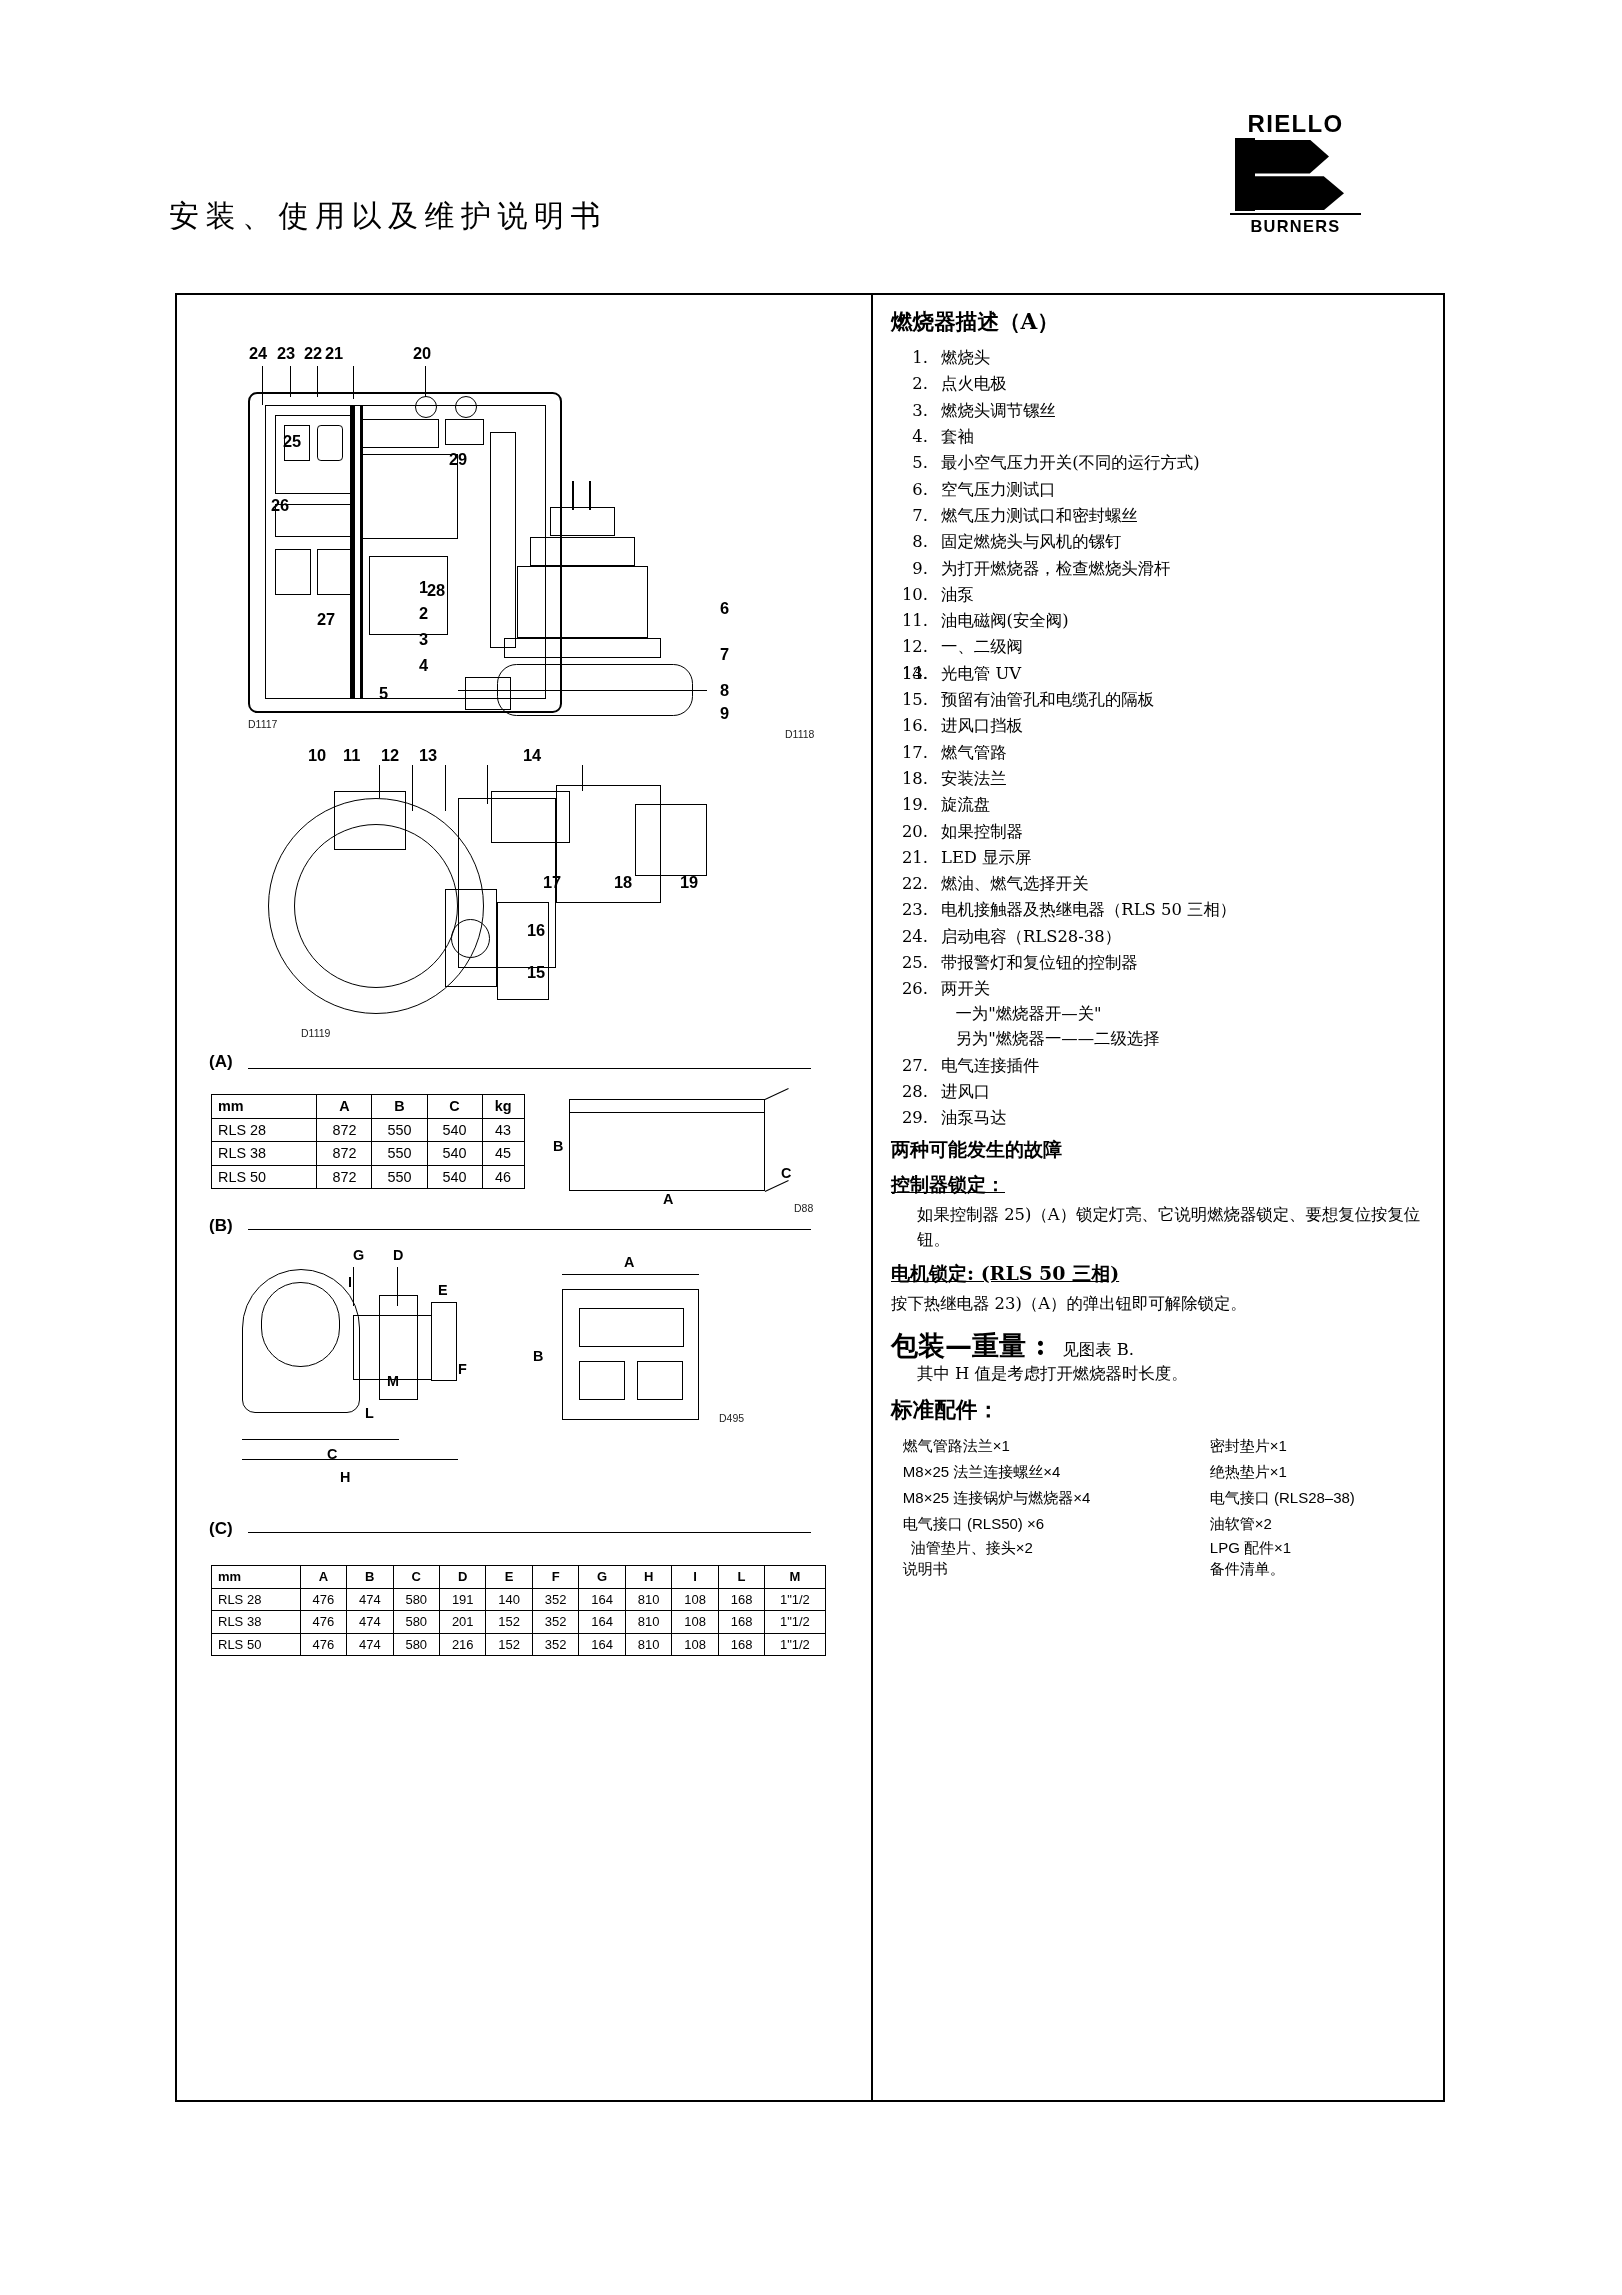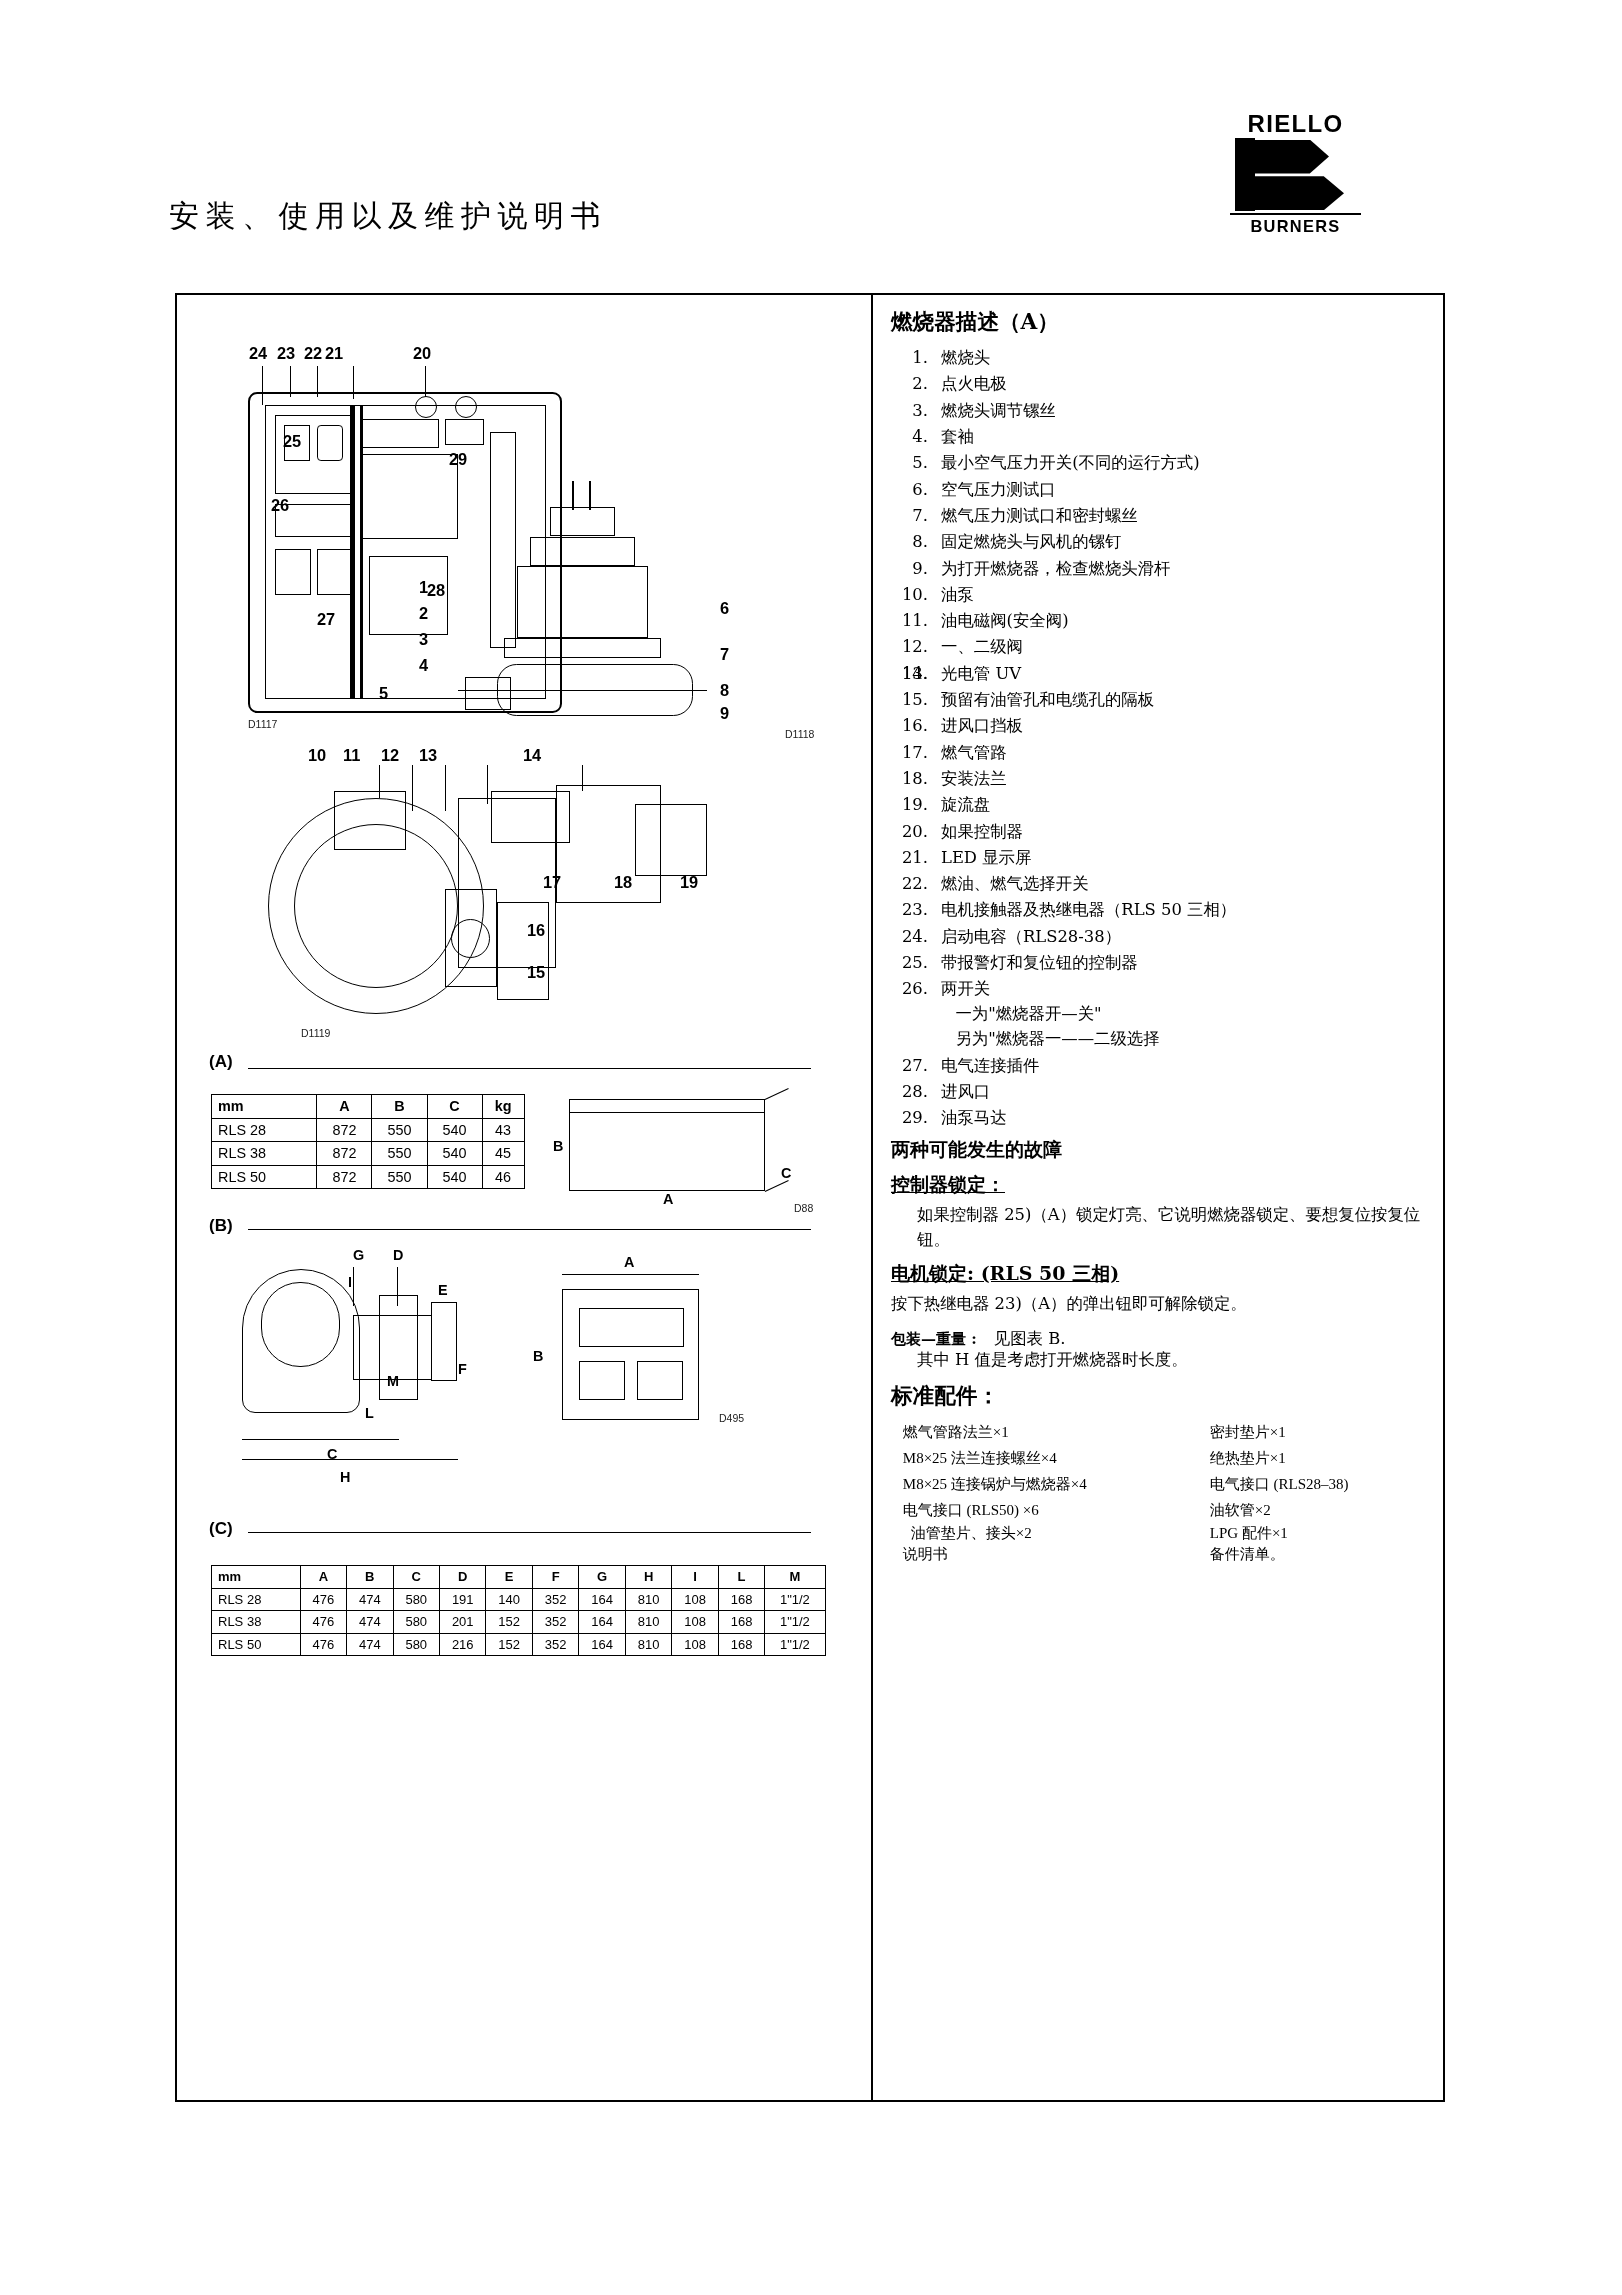--- a/index.html
+++ b/index.html
@@ -221,35 +221,35 @@
     padding-left: 26px;
   }
   .bold-line {
     font-family: "DejaVu Serif", serif;
     font-weight: bold;
     font-size: 19px;
     margin: 6.5px 0 3.9px 0;
   }
   .acc-grid {
     display: flex;
-    font-family: Liberation Serif, serif;
+    font-family: Liberation Sans, sans-serif;
     font-size: 15px;
     line-height: 26px;
     margin-top: 6.5px;
     padding-left: 11.8px;
   }
   .acc-grid .col {
     flex: 0 0 auto;
   }
   .acc-grid .col.c1 { width: 307px; }
   .acc-grid .col.c2 { width: 229px; }
   .hdr-big {
     font-family: "DejaVu Serif", serif;
     font-weight: bold;
-    font-size: 15px;
+    font-size: 27px;
     display: inline-block;
   }
   .inline-note {
     font-family: "DejaVu Serif", serif;
     font-size: 16.4px;
   }
 </style>
 </head>
 <body>
 

